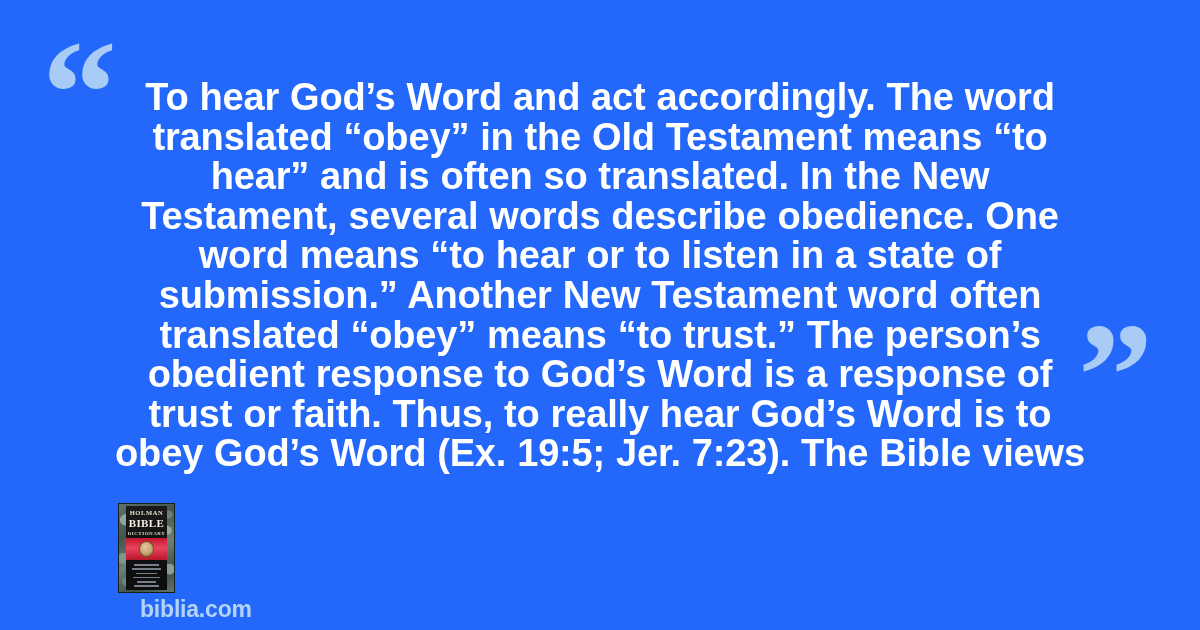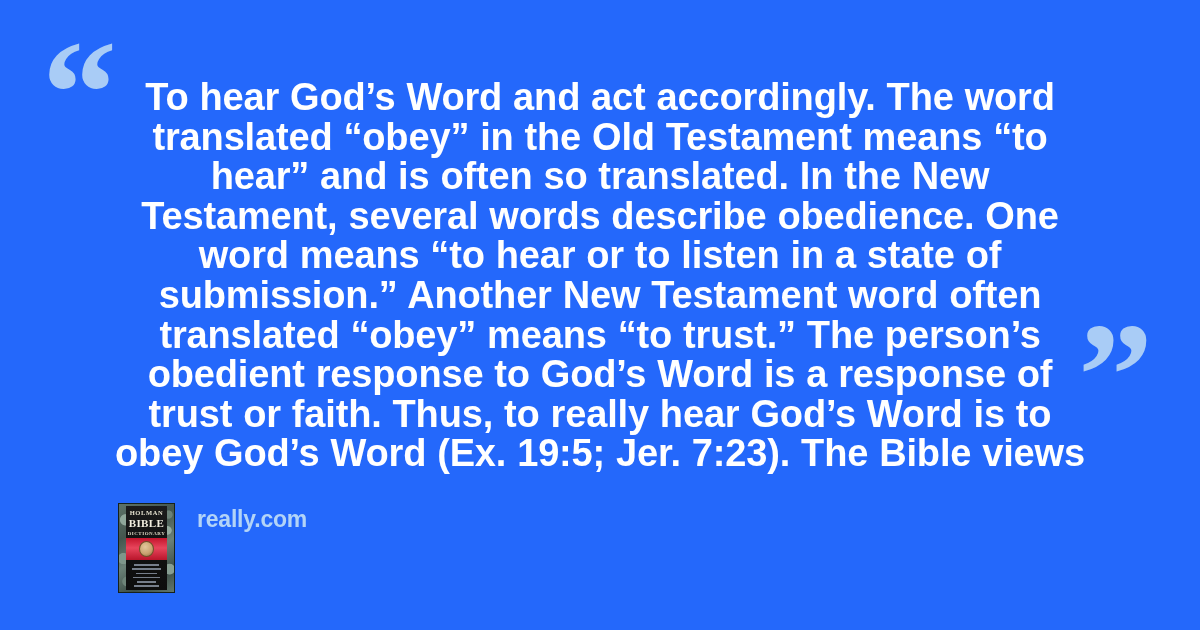--- a/index.html
+++ b/index.html
@@ -62,21 +62,21 @@
     word-spacing: 0.5px;
     text-align: center;
   }
 
   
   .footer {
     position: absolute;
     left: 118px;
     top: 503px;
     display: flex;
-    flex-direction: row;
+    flex-direction: column;
     align-items: flex-start;
     justify-content: flex-end;
   }
 
   .book-cover {
     position: relative;
     width: 57px;
     height: 90px;
     flex: 0 0 auto;
     overflow: hidden;
@@ -243,18 +243,18 @@
         <i></i>
           <i></i>
           <i></i>
           <i></i>
           <i></i>
           <i></i>
       </div>
     </div>
 
     <div class="brand-text">
-      <div class="brand-site">really.com</div>
+      <div class="brand-site">biblia.com</div>
     </div>
 
   </div>
 
 </div>
 
 </body></html>

